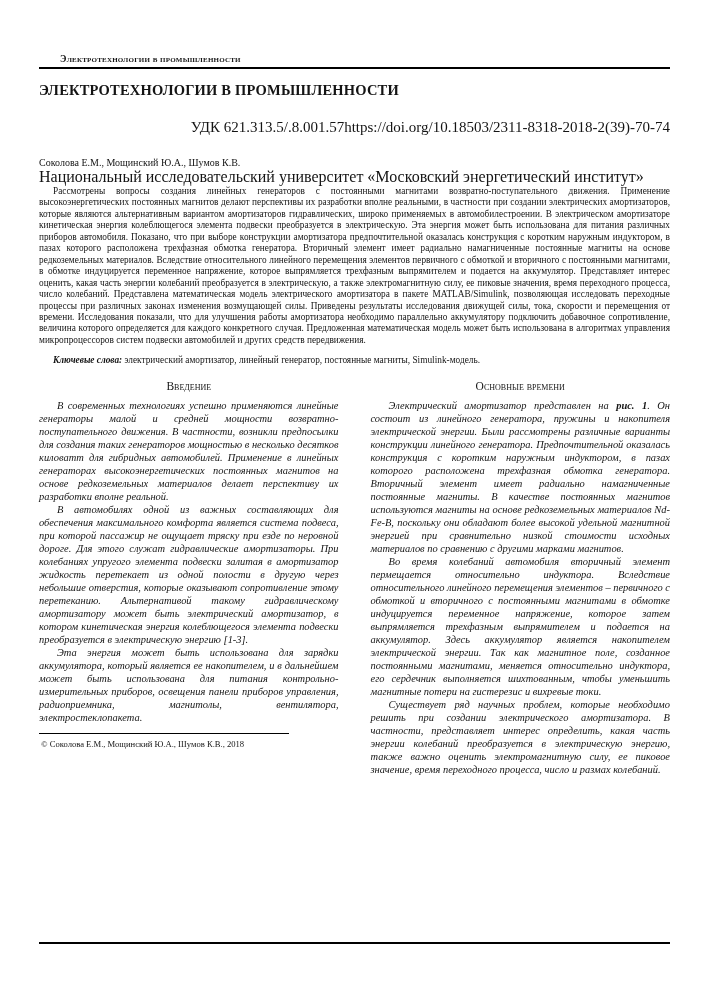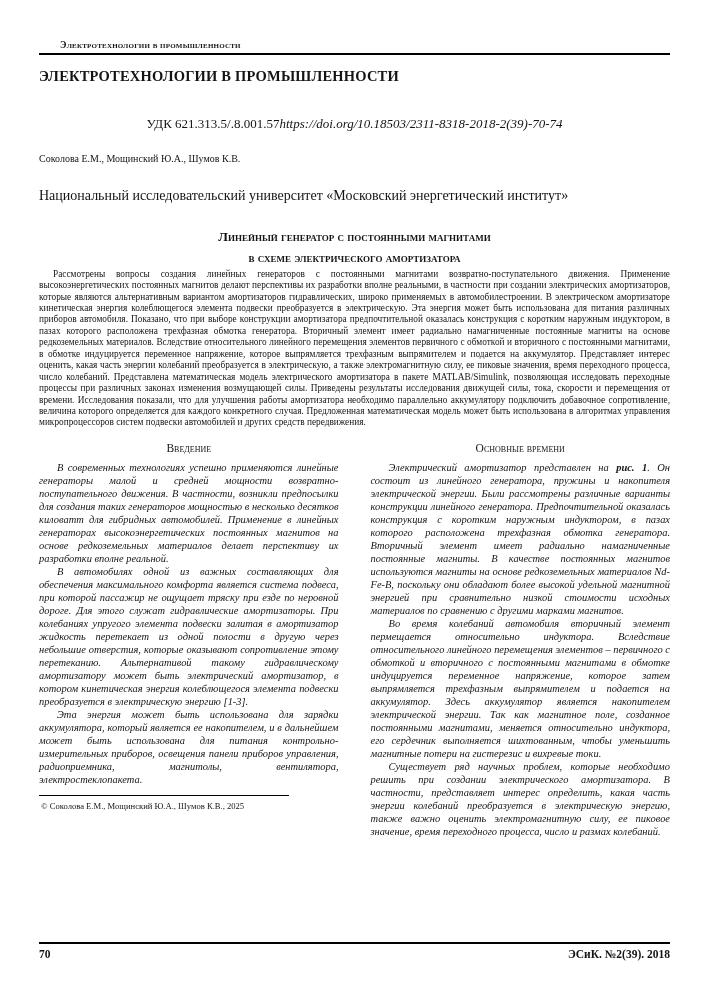--- a/index.html
+++ b/index.html
@@ -4,42 +4,42 @@
 <style>
   html, body { margin: 0; padding: 0; }
   body {
     width: 709px; height: 1003px;
     background: #ffffff;
     font-family: "Liberation Serif", "DejaVu Serif", serif;
     color: #141414;
     -webkit-font-smoothing: antialiased;
   }
   .page { position: relative; width: 709px; height: 1003px; overflow: hidden; }
-  .content { padding: 4px 39px; }
+  .content { padding: 18px 39px; }
 
   .running-head {
     padding-top: 36px; padding-left: 21px;
     font-weight: bold; font-size: 9.5px;
     font-variant: small-caps; letter-spacing: .2px;
   }
   .top-rule { border-top: 2.2px solid #000; margin-top: 3px; }
 
   .section-heading {
     margin-top: 13px;
     font-weight: bold; font-size: 14.5px; letter-spacing: .2px;
   }
 
   .meta-row {
-    display: flex; justify-content: center;
-    margin-top: 31px; font-size: 13px;
+    display: flex; justify-content: flex-end;
+    margin-top: 20px; font-size: 15px;
   }
-  .doi { color: #141414; text-decoration: none; font-style: italic; }
+  .doi { color: #141414; text-decoration: none; }
 
   .authors { margin-top: 21px; font-size: 10px; }
-  .affiliation { margin-top: 24px; font-size: 14px; }
+  .affiliation { font-size: 16px; }
 
   .title {
     margin-top: 23px; text-align: center;
     font-weight: bold; font-variant: small-caps;
     font-size: 13px; line-height: 1.6;
   }
 
   .abstract {
     font-size: 9.3px; line-height: 11.45px;
     text-align: justify; text-indent: 14px;
@@ -90,49 +90,45 @@
 
     <div class="meta-row">
       <span class="udc">УДК 621.313.5/.8.001.57</span>
       <a class="doi" href="#">https://doi.org/10.18503/2311-8318-2018-2(39)-70-74</a>
     </div>
 
     <div class="authors">Соколова Е.М., Мощинский Ю.А., Шумов К.В.</div>
 
     <div class="affiliation">Национальный исследовательский университет «Московский энергетический институт»</div>
 
-    <div class="title">
-      <div>Линейный генератор с постоянными магнитами</div>
-      <div>в схеме электрического амортизатора</div>
-    </div>
 
     <div class="abstract">Рассмотрены вопросы создания линейных генераторов с постоянными магнитами возвратно-поступательного движения. Применение высокоэнергетических постоянных магнитов делают перспективы их разработки вполне реальными, в частности при создании электрических амортизаторов, которые являются альтернативным вариантом амортизаторов гидравлических, широко применяемых в автомобилестроении. В электрическом амортизаторе кинетическая энергия колеблющегося элемента подвески преобразуется в электрическую. Эта энергия может быть использована для питания различных приборов автомобиля. Показано, что при выборе конструкции амортизатора предпочтительной оказалась конструкция с коротким наружным индуктором, в пазах которого расположена трехфазная обмотка генератора. Вторичный элемент имеет радиально намагниченные постоянные магниты на основе редкоземельных материалов. Вследствие относительного линейного перемещения элементов первичного с обмоткой и вторичного с постоянными магнитами, в обмотке индуцируется переменное напряжение, которое выпрямляется трехфазным выпрямителем и подается на аккумулятор. Представляет интерес оценить, какая часть энергии колебаний преобразуется в электрическую, а также электромагнитную силу, ее пиковые значения, время переходного процесса, число колебаний. Представлена математическая модель электрического амортизатора в пакете MATLAB/Simulink, позволяющая исследовать переходные процессы при различных законах изменения возмущающей силы. Приведены результаты исследования движущей силы, тока, скорости и перемещения от времени. Исследования показали, что для улучшения работы амортизатора необходимо параллельно аккумулятору подключить добавочное сопротивление, величина которого определяется для каждого конкретного случая. Предложенная математическая модель может быть использована в алгоритмах управления микропроцессоров систем подвески автомобилей и других средств передвижения.</div>
 
+    <div class="keywords">
+      <span class="kw-label">Ключевые слова:</span>
+      <span>электрический амортизатор, линейный генератор, постоянные магниты, Simulink-модель.</span>
+    </div>
 
     <div class="columns">
 
       <div class="col">
         <h3 class="col-heading">Введение</h3>
         <p class="body-p">В современных технологиях успешно применяются линейные генераторы малой и средней мощности возвратно-поступательного движения. В частности, возникли предпосылки для создания таких генераторов мощностью в несколько десятков киловатт для гибридных автомобилей. Применение в линейных генераторах высокоэнергетических постоянных магнитов на основе редкоземельных материалов делает перспективу их разработки вполне реальной.</p>
         <p class="body-p">В автомобилях одной из важных составляющих для обеспечения максимального комфорта является система подвеса, при которой пассажир не ощущает тряску при езде по неровной дороге. Для этого служат гидравлические амортизаторы. При колебаниях упругого элемента подвески залитая в амортизатор жидкость перетекает из одной полости в другую через небольшие отверстия, которые оказывают сопротивление этому перетеканию. Альтернативой такому гидравлическому амортизатору может быть электрический амортизатор, в котором кинетическая энергия колеблющегося элемента подвески преобразуется в электрическую энергию [1-3].</p>
         <p class="body-p">Эта энергия может быть использована для зарядки аккумулятора, который является ее накопителем, и в дальнейшем может быть использована для питания контрольно-измерительных приборов, освещения панели приборов управления, радиоприемника, магнитолы, вентилятора, электростеклопакета.</p>
         <div class="footnote">
           <div class="footnote-rule"></div>
-          <div class="copyright">©  Соколова Е.М., Мощинский Ю.А., Шумов К.В., 2025</div>
+          <div class="copyright">©  Соколова Е.М., Мощинский Ю.А., Шумов К.В., 2018</div>
         </div>
       </div>
 
       <div class="col">
         <h3 class="col-heading">Основные времени</h3>
         <p class="body-p"><span>Электрический амортизатор представлен на </span><span class="figref">рис. 1</span><span>. Он состоит из линейного генератора, пружины и накопителя электрической энергии. Были рассмотрены различные варианты конструкции линейного генератора. Предпочтительной оказалась конструкция с коротким наружным индуктором, в пазах которого расположена трехфазная обмотка генератора. Вторичный элемент имеет радиально намагниченные постоянные магниты. В качестве постоянных магнитов используются магниты на основе редкоземельных материалов Nd-Fe-B, поскольку они обладают более высокой удельной магнитной энергией при сравнительно низкой стоимости исходных материалов по сравнению с другими марками магнитов.</span></p>
         <p class="body-p">Во время колебаний автомобиля вторичный элемент пермещается относительно индуктора. Вследствие относительного линейного перемещения элементов – первичного с обмоткой и вторичного с постоянными магнитами в обмотке индуцируется переменное напряжение, которое затем выпрямляется трехфазным выпрямителем и подается на аккумулятор. Здесь аккумулятор является накопителем электрической энергии. Так как магнитное поле, созданное постоянными магнитами, меняется относительно индуктора, его сердечник выполняется шихтованным, чтобы уменьшить магнитные потери на гистерезис и вихревые токи.</p>
         <p class="body-p">Существует ряд научных проблем, которые необходимо решить при создании электрического амортизатора. В частности, представляет интерес определить, какая часть энергии колебаний преобразуется в электрическую энергию, также важно оценить электромагнитную силу, ее пиковое значение, время переходного процесса, число и размах колебаний.</p>
       </div>
 
     </div>
   </div>
 
   <div class="footer-rule"></div>
-  <div class="footer-row">
-    <span>70</span>
-    <span>ЭСиК. №2(39). 2018</span>
-  </div>
 </div>
 
 </body></html>

